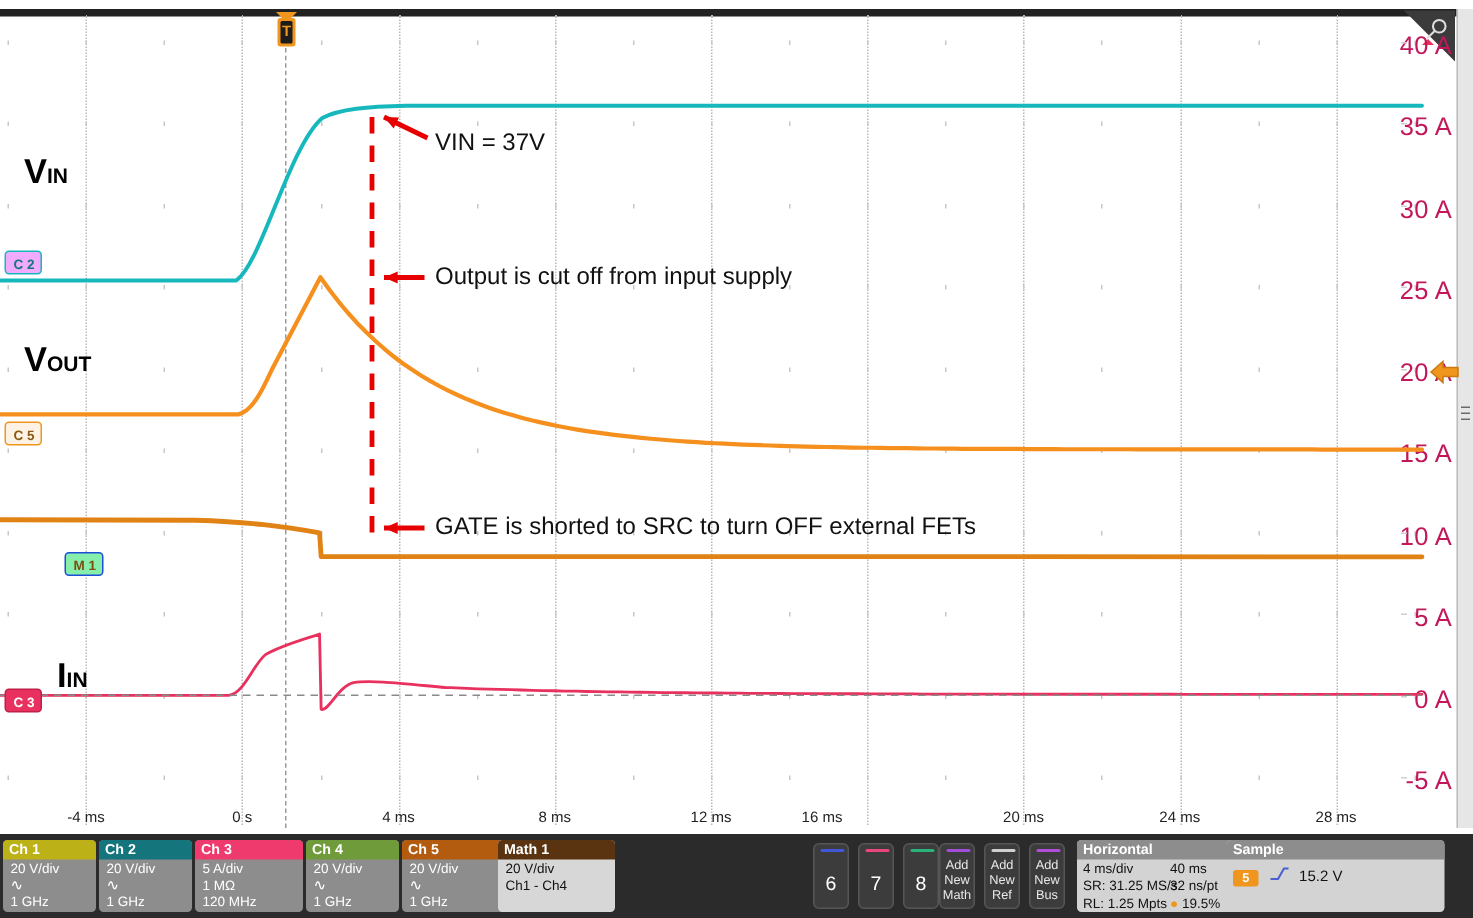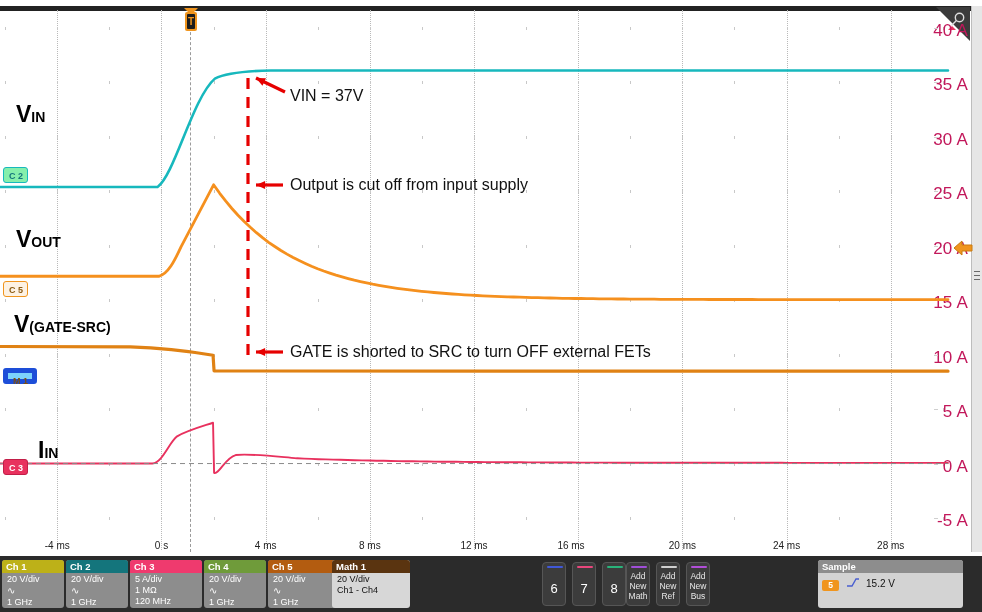--- a/index.html
+++ b/index.html
@@ -362,33 +362,30 @@
     </svg>
 
     <svg id="waves" width="972" height="552" style="position:absolute;left:0;top:0;">
         <path d="M0 186.9777777777778 L157.56593406593407 186.9777777777778 C174.49450549450552 175,192.72527472527474 97.68888888888887,214.86263736263737 78.63333333333333 C226.58241758241758 72.64444444444446,244.81318681318683 71.01111111111115,270.8571428571429 70.46666666666665 L948 70.46666666666665" fill="none" stroke="#17b8bd" stroke-width="2.6" stroke-linejoin="round" stroke-linecap="round"></path>
         <path d="M0 276.26666666666665 L158.86813186813188 276.26666666666665 C167.9835164835165 274.0888888888889,174.49450549450552 261.02222222222224,181.0054945054945 246.8666666666667 L213.6 184.8 L213.6 184.8 L219.7 193.3 L225.8 201.2 L231.9 208.5 L238.0 215.3 L244.2 221.5 L250.3 227.3 L256.4 232.7 L262.5 237.7 L268.6 242.3 L274.8 246.5 L280.9 250.5 L287.0 254.1 L293.1 257.5 L299.2 260.6 L305.4 263.5 L311.5 266.2 L317.6 268.7 L323.7 271.0 L329.8 273.1 L336.0 275.1 L342.1 276.9 L348.2 278.6 L354.3 280.2 L360.4 281.6 L366.6 282.9 L372.7 284.2 L378.8 285.3 L384.9 286.4 L391.1 287.4 L397.2 288.3 L403.3 289.1 L409.4 289.9 L415.5 290.6 L421.7 291.3 L427.8 291.9 L433.9 292.5 L440.0 293.0 L446.1 293.5 L452.3 294.0 L458.4 294.4 L464.5 294.8 L470.6 295.2 L476.7 295.5 L482.9 295.8 L489.0 296.1 L495.1 296.4 L501.2 296.6 L507.3 296.8 L513.5 297.0 L519.6 297.2 L525.7 297.4 L531.8 297.6 L537.9 297.7 L544.1 297.9 L550.2 298.0 L556.3 298.1 L562.4 298.3 L568.5 298.4 L574.7 298.5 L580.8 298.5 L586.9 298.6 L593.0 298.7 L599.1 298.8 L605.3 298.8 L611.4 298.9 L617.5 299.0 L623.6 299.0 L629.7 299.1 L635.9 299.1 L642.0 299.2 L648.1 299.2 L654.2 299.2 L660.3 299.3 L666.5 299.3 L672.6 299.3 L678.7 299.3 L684.8 299.4 L690.9 299.4 L697.1 299.4 L703.2 299.4 L709.3 299.5 L715.4 299.5 L721.5 299.5 L727.7 299.5 L733.8 299.5 L739.9 299.5 L746.0 299.5 L752.1 299.5 L758.3 299.6 L764.4 299.6 L770.5 299.6 L776.6 299.6 L782.8 299.6 L788.9 299.6 L795.0 299.6 L801.1 299.6 L807.2 299.6 L813.4 299.6 L819.5 299.6 L825.6 299.6 L831.7 299.6 L837.8 299.6 L844.0 299.6 L850.1 299.6 L856.2 299.6 L862.3 299.6 L868.4 299.6 L874.6 299.6 L880.7 299.7 L886.8 299.7 L892.9 299.7 L899.0 299.7 L905.2 299.7 L911.3 299.7 L917.4 299.7 L923.5 299.7 L929.6 299.7 L935.8 299.7 L941.9 299.7 L948.0 299.7" fill="none" stroke="#f5901e" stroke-width="2.8" stroke-linejoin="round" stroke-linecap="round"></path>
         <path d="M0 346.5 L130.21978021978023 346.8266666666667 C166.6813186813187 347.9155555555556,187.51648351648353 350.85555555555555,213.03956043956043 355.2111111111111 L214.08131868131872 371 L948 371.21777777777777" fill="none" stroke="#e08214" stroke-width="3.2" stroke-linejoin="round" stroke-linecap="round"></path>
         <path d="M0 463.55555555555554 L152.35714285714286 463.55555555555554 C162.77472527472528 462.46666666666664,168.76483516483518 442.8666666666667,177.0989010989011 436.33333333333337 C186.21428571428575 430.88888888888886,197.93406593406593 427.62222222222226,213.03956043956043 422.72222222222223 L214.08131868131872 472.81111111111113 C218.76923076923077 474.9888888888889,225.2802197802198 457.56666666666666,235.69780219780222 455.0622222222222 C247.41758241758242 453.2111111111111,268.2527472527473 455.71555555555557,296.9010989010989 458.3288888888889 L296.9 458.3 L304.1 458.6 L311.4 458.9 L318.6 459.2 L325.8 459.4 L333.1 459.6 L340.3 459.8 L347.5 460.0 L354.8 460.2 L362.0 460.4 L369.2 460.5 L376.5 460.7 L383.7 460.8 L390.9 461.0 L398.2 461.1 L405.4 461.2 L412.7 461.3 L419.9 461.4 L427.1 461.5 L434.4 461.6 L441.6 461.7 L448.8 461.8 L456.1 461.8 L463.3 461.9 L470.5 462.0 L477.8 462.0 L485.0 462.1 L492.2 462.1 L499.5 462.2 L506.7 462.2 L513.9 462.3 L521.2 462.3 L528.4 462.4 L535.6 462.4 L542.9 462.4 L550.1 462.5 L557.3 462.5 L564.6 462.5 L571.8 462.5 L579.0 462.6 L586.3 462.6 L593.5 462.6 L600.7 462.6 L608.0 462.6 L615.2 462.7 L622.5 462.7 L629.7 462.7 L636.9 462.7 L644.2 462.7 L651.4 462.7 L658.6 462.7 L665.9 462.7 L673.1 462.8 L680.3 462.8 L687.6 462.8 L694.8 462.8 L702.0 462.8 L709.3 462.8 L716.5 462.8 L723.7 462.8 L731.0 462.8 L738.2 462.8 L745.4 462.8 L752.7 462.8 L759.9 462.8 L767.1 462.8 L774.4 462.8 L781.6 462.8 L788.8 462.9 L796.1 462.9 L803.3 462.9 L810.5 462.9 L817.8 462.9 L825.0 462.9 L832.2 462.9 L839.5 462.9 L846.7 462.9 L854.0 462.9 L861.2 462.9 L868.4 462.9 L875.7 462.9 L882.9 462.9 L890.1 462.9 L897.4 462.9 L904.6 462.9 L911.8 462.9 L919.1 462.9 L926.3 462.9 L933.5 462.9 L940.8 462.9 L948.0 462.9" fill="none" stroke="#e8315e" stroke-width="1.9" stroke-linejoin="round" stroke-linecap="round"></path>
         <line x1="0" y1="463.55555555555554" x2="948" y2="463.55555555555554" stroke="#8a8a8a" stroke-width="1" stroke-dasharray="5,4"></line>
       </svg>
 
-    <div class="chbadge" id="badge-c2" style="top:167px;background:#86efac;border:1px solid #17b8bd;color:#14757c;"><span>C 2</span></div>
+    <div class="chbadge" id="badge-c2" style="top:167px;background:#f0abfc;border:1px solid #17b8bd;color:#14757c;"><span>C 2</span></div>
     <div class="chbadge" id="badge-c5" style="top:281px;background:#fdf2e4;border:1px solid #f0951e;color:#8a5a12;"><span>C 5</span></div>
-    <div class="chbadge" id="badge-m1" style="top:368px;background:#7dd3fc;border:5px solid #1d4ed8;color:#7a4e12;"><span>M 1</span></div>
+    <div class="chbadge" id="badge-m1" style="top:368px;background:#86efac;border:1px solid #1d4ed8;color:#7a4e12;margin-left:40px;"><span>M 1</span></div>
     <div class="chbadge" id="badge-c3" style="top:459px;background:#e8315e;border:1px solid #c21e48;color:#fff;"><span>C 3</span></div>
 
     <div class="curvelab" style="left:16px;top:101px;">
       <span class="big">V</span><span class="sub">IN</span>
     </div>
     <div class="curvelab" style="left:16px;top:226px;">
       <span class="big">V</span><span class="sub">OUT</span>
-    </div>
-    <div class="curvelab" style="left:14px;top:311px;">
-      <span class="big">V</span><span class="sub">(GATE-SRC)</span>
     </div>
     <div class="curvelab" style="left:38px;top:437px;">
       <span class="big">I</span><span class="sub">IN</span>
     </div>
 
     <svg id="annotsvg" width="982" height="552" style="position:absolute;left:0;top:0;">
         <line x1="248" y1="78" x2="248" y2="360" stroke="#e60000" stroke-width="3.2" stroke-dasharray="11,8"></line>
         <line x1="285" y1="92" x2="256" y2="78" stroke="#e60000" stroke-width="3.2"></line>
         <path d="M256 78 L265.9955721539519 78.29755220573996 L262.450102632941 85.64173907069112 Z" fill="#e60000"></path>
         <line x1="283" y1="185" x2="256" y2="185" stroke="#e60000" stroke-width="3.2"></line>
@@ -400,21 +397,21 @@
     <div class="annot" style="left:290px;top:87px;">VIN = 37V</div>
     <div class="annot" style="left:290px;top:343px;">GATE is shorted to SRC to turn OFF external FETs</div>
     <div class="annot" style="left:290px;top:176px;">Output is cut off from input supply</div>
 
     <div id="xaxis">
         <div class="xlab" style="left: 57.2967px;">-4 ms</div>
         <div class="xlab" style="left: 161.473px;">0 s</div>
         <div class="xlab" style="left: 265.648px;">4 ms</div>
         <div class="xlab" style="left: 369.824px;">8 ms</div>
         <div class="xlab" style="left: 474px;">12 ms</div>
-        <div class="xlab" style="left: 571px;">16 ms</div>
+        <div class="xlab" style="left: 548px;">16 ms</div>
         <div class="xlab" style="left: 682.352px;">20 ms</div>
         <div class="xlab" style="left: 786.527px;">24 ms</div>
         <div class="xlab" style="left: 890.703px;">28 ms</div>
       </div>
   </div>
 
   <div id="bottom">
     <div id="chbadges">
         <div class="badge" style="left: 2px; width: 62px;">
           <div class="hd" style="background: rgb(189, 177, 24);">Ch 1</div>
@@ -484,20 +481,28 @@
           <div>Ref</div>
         </div>
         <div class="addbtn" style="left: 686px;">
           <div class="cap" style="background: rgb(177, 78, 216);"></div>
           <div>Add</div>
           <div>New</div>
           <div>Bus</div>
         </div>
       </div>
 
+    <div class="info" style="left:718px;width:155px;">
+      <div class="hd">Horizontal</div>
+      <div class="bd">
+        <div><span>4 ms/div</span><span class="col2">40 ms</span></div>
+        <div><span>SR: 31.25 MS/s</span><span class="col2">32 ns/pt</span></div>
+        <div><span>RL: 1.25 Mpts</span><span class="col2"><span style="color:#f0951e;">●</span> <span>19.5%</span></span></div>
+      </div>
+    </div>
 
     <div class="info" id="trigpanel" style="left:818px;width:145px;">
       <div class="hd">Sample</div>
       <div class="bd" style="padding-top:4px;">
         <span class="trigpill">5</span>
         <svg width="14" height="11" style="vertical-align:-1px;margin:0 4px;">
           <path d="M1 9 L6 9 L10 2 L13 2" fill="none" stroke="#4a5fd0" stroke-width="1.4"></path>
         </svg>
         <span style="font-size:10px;">15.2 V</span>
       </div>

